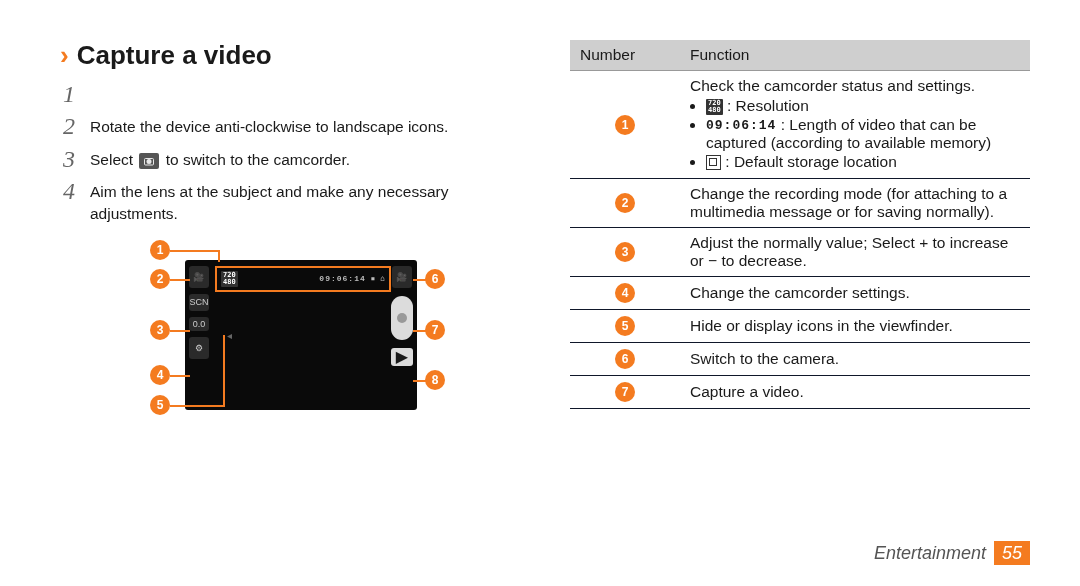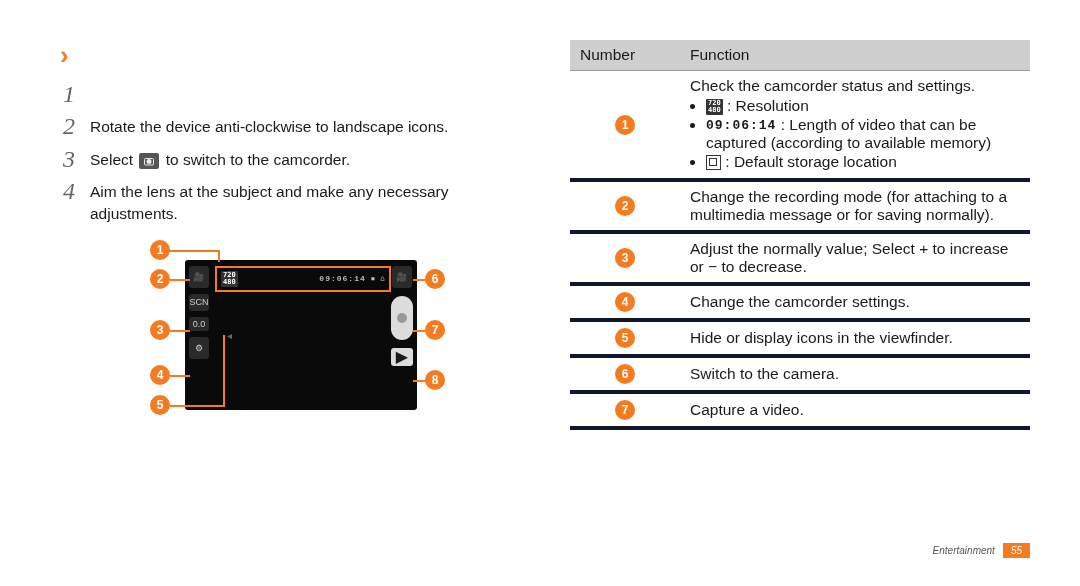--- a/index.html
+++ b/index.html
@@ -159,21 +159,21 @@
   }
   table.func th {
     background: #cfcfcf;
     font-weight: 400;
     text-align: left;
     padding: 6px 10px;
     border-bottom: 1px solid #999;
   }
   table.func th:first-child { width: 90px; }
   table.func td {
-    border-bottom: 4px solid #0f172a;
+    border-bottom: 1px solid #0f172a;
     padding: 6px 10px;
     vertical-align: middle;
   }
   table.func td:first-child { text-align: center; }
   .circ {
     display: inline-flex;
     width: 20px; height: 20px;
     background: #f47b20;
     color: #fff;
     border-radius: 50%;
@@ -195,36 +195,37 @@
     background:#333;color:#fff;padding:1px 2px;border-radius:1px;vertical-align:middle;
     font-family:monospace;font-weight:700;justify-content:flex-end;
   }
   .stor-ico {
     display:inline-block;width:13px;height:13px;border:1px solid #333;position:relative;vertical-align:middle;
   }
   .stor-ico::after{content:"";position:absolute;left:2px;top:2px;width:6px;height:6px;border:1px solid #333;}
 
   .footer {
     position: absolute;
-    bottom: 30px;
+    bottom: 22px;
     right: 50px;
-    font-size: 10px;
+    font-size: 18px;
   }
   .footer .sec { font-style: italic; color: #555; margin-right: 8px; }
   .footer .pg {
     background: #f47b20; color: #fff; padding: 2px 8px; font-style: italic;
   }
 </style>
 </head>
 <body>
 
 <div class="page">
   <div class="col">
     <div class="heading">
       <span class="chevron">›</span>
+      <span class="title">Capture a video</span>
     </div>
 
     <ol class="steps">
       <li>
         <span class="stepnum">1</span>
       </li>
       <li>
         <span class="stepnum">2</span>
         <span class="steptext">Rotate the device anti-clockwise to landscape icons.</span>
       </li>

